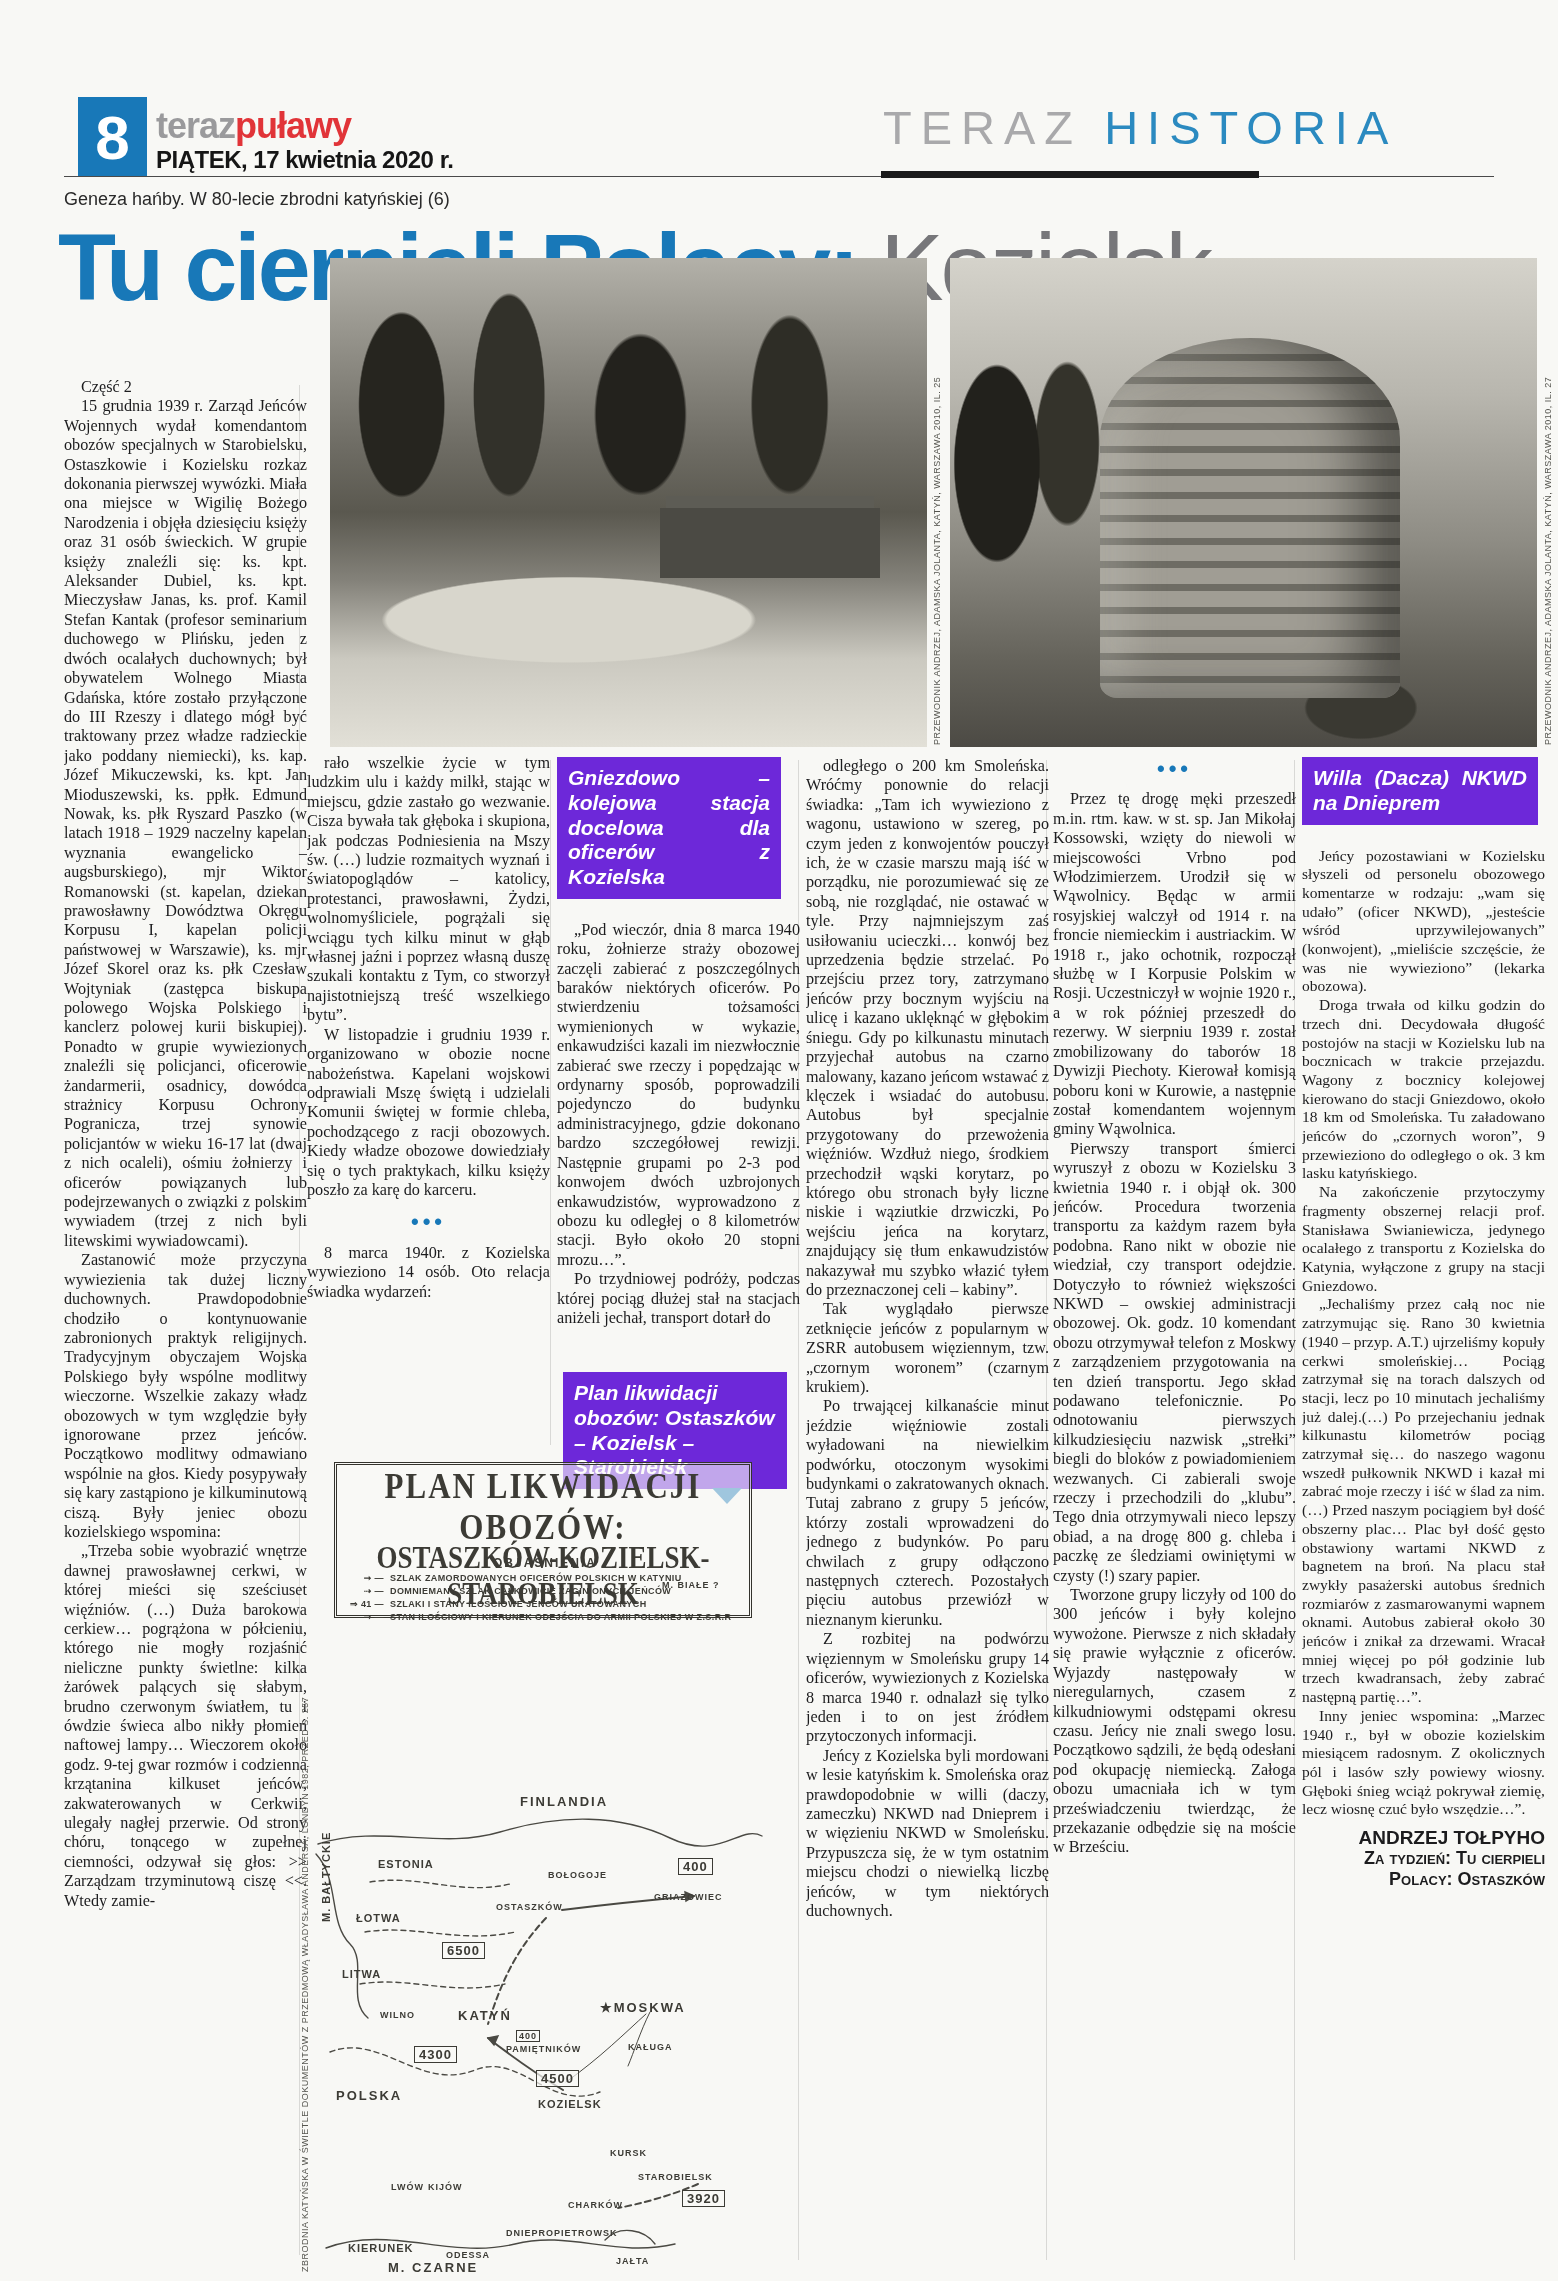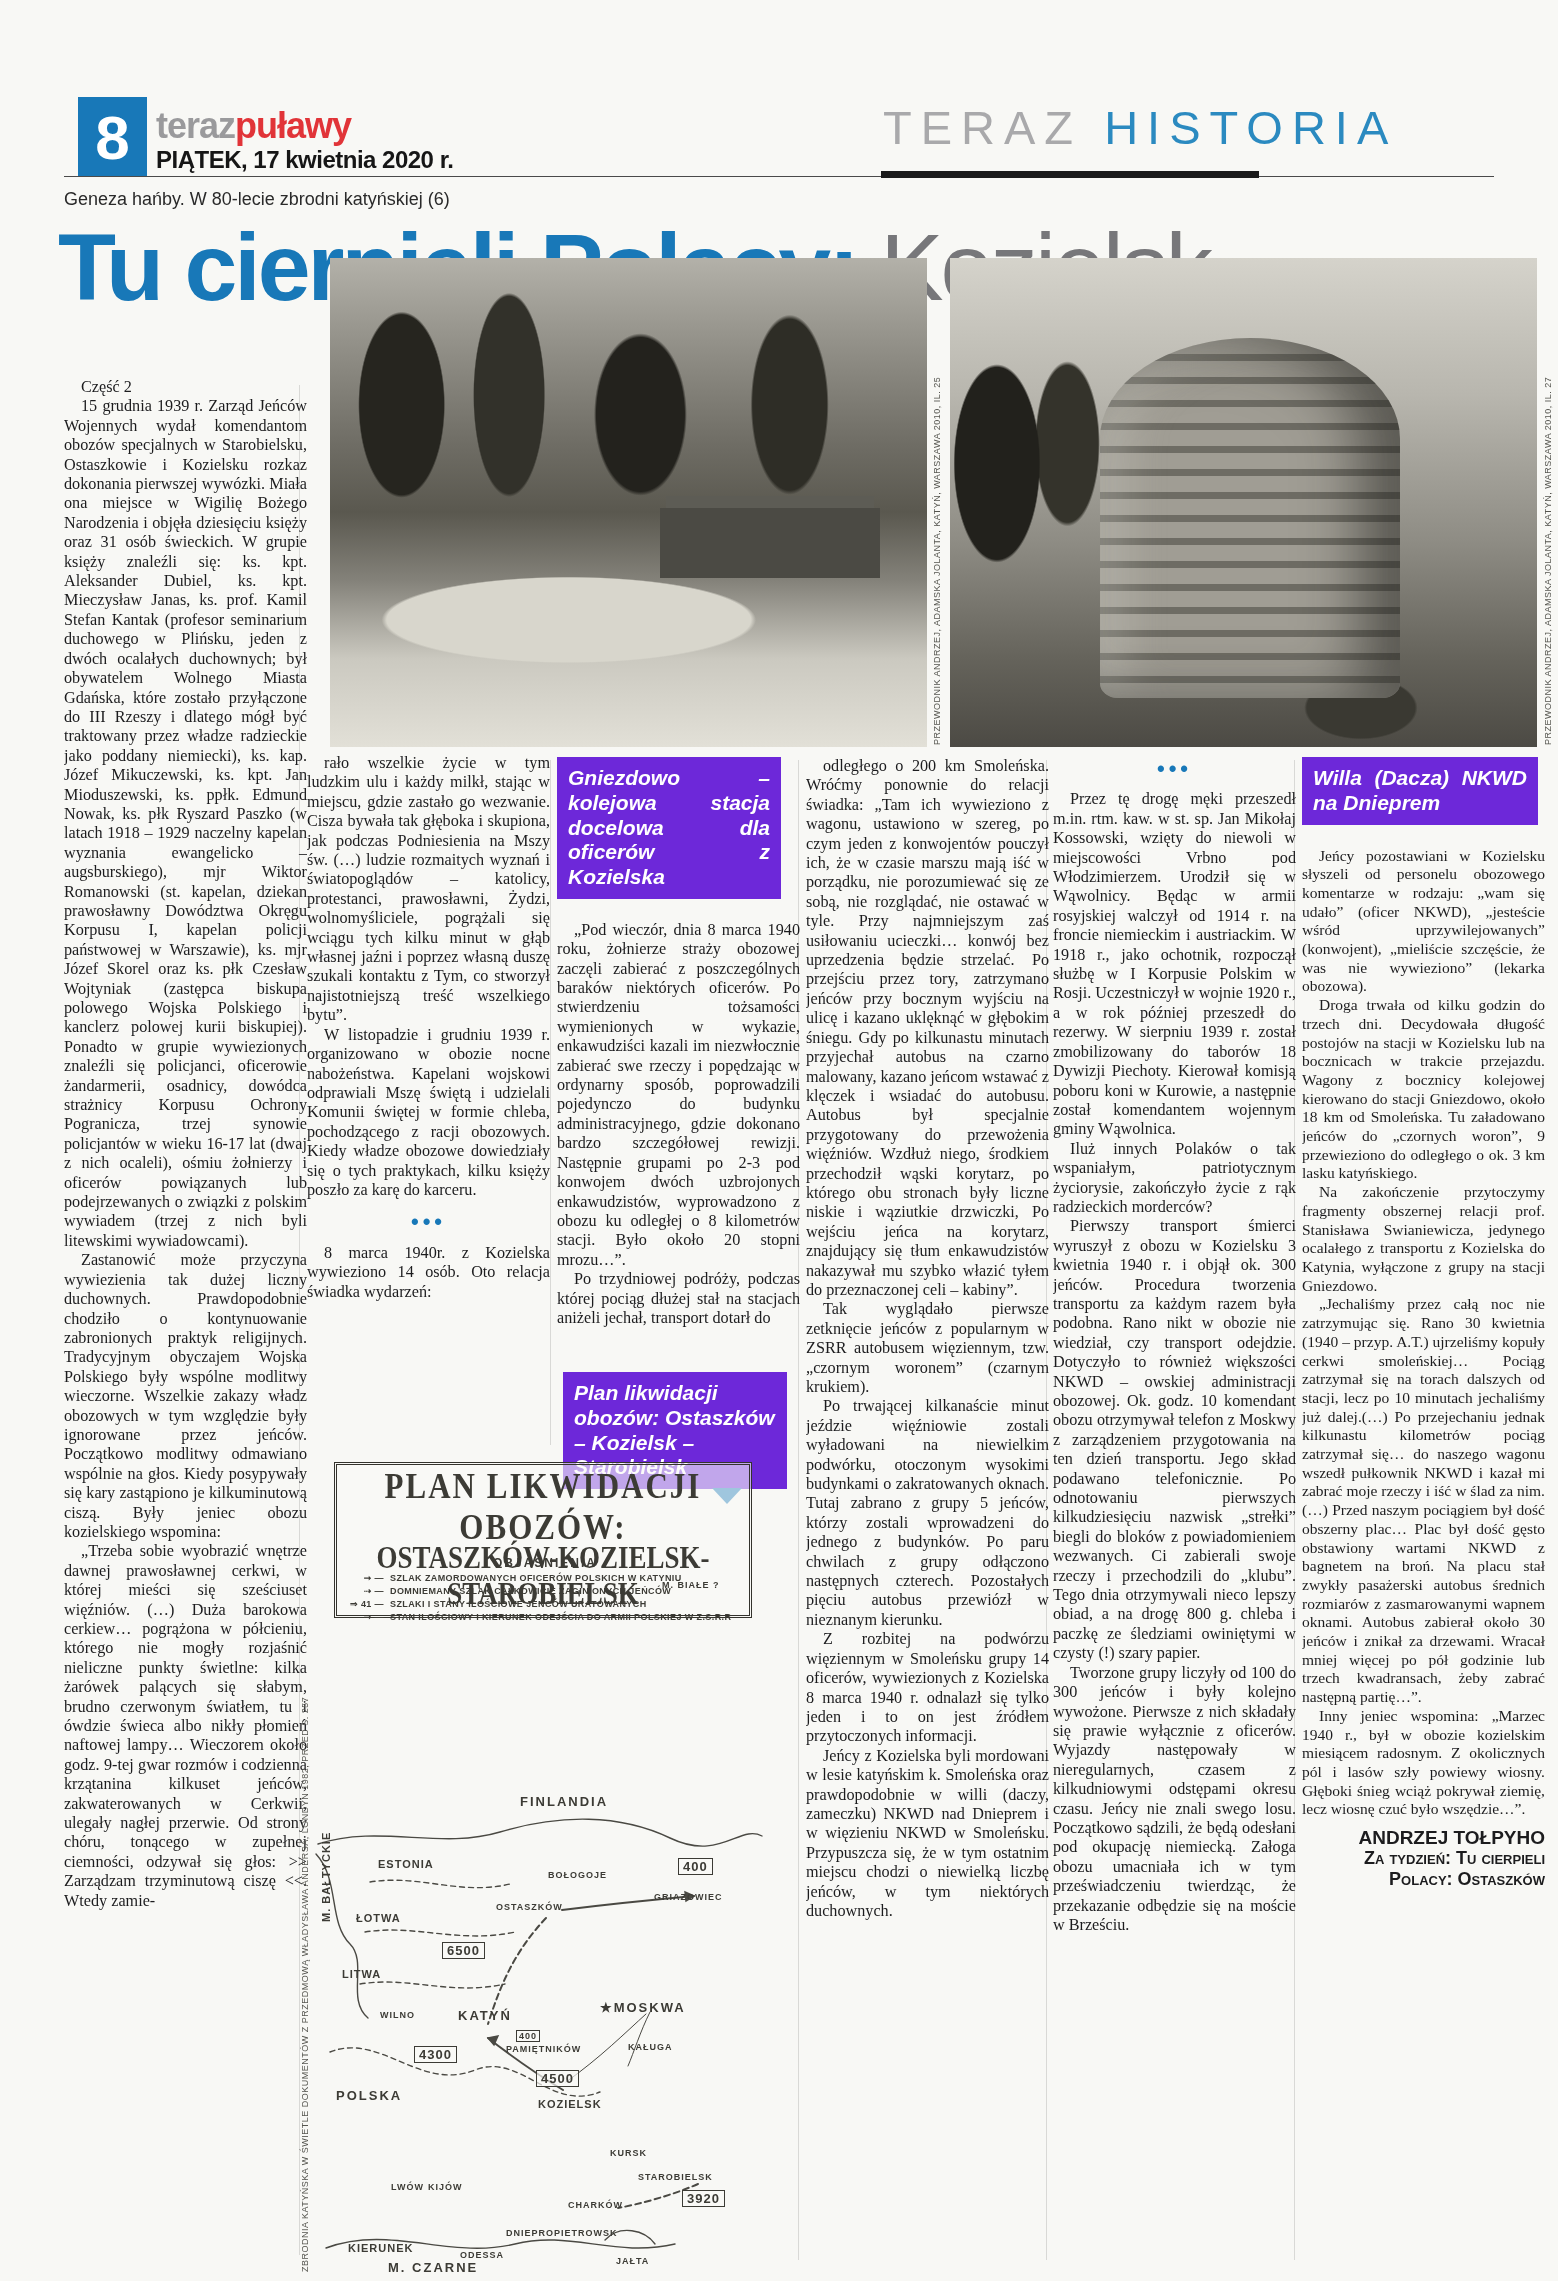--- a/index.html
+++ b/index.html
@@ -165,21 +165,20 @@
       <p>Po trwającej kilkanaście minut jeździe więźniowie zostali wyładowani na niewielkim podwórku, otoczonym wysokimi budynkami o zakratowanych oknach. Tutaj zabrano z grupy 5 jeńców, którzy zostali wprowadzeni do jednego z budynków. Po paru chwilach z grupy odłączono następnych czterech. Pozostałych pięciu autobus przewiózł w nieznanym kierunku.</p>
       <p>Z rozbitej na podwórzu więziennym w Smoleńsku grupy 14 oficerów, wywiezionych z Kozielska 8 marca 1940 r. odnalazł się tylko jeden i to on jest źródłem przytoczonych informacji.</p>
       <p>Jeńcy z Kozielska byli mordowani w lesie katyńskim k. Smoleńska oraz prawdopodobnie w willi (daczy, zameczku) NKWD nad Dnieprem i w więzieniu NKWD w Smoleńsku. Przypuszcza się, że w tym ostatnim miejscu chodzi o niewielką liczbę jeńców, w tym niektórych duchownych.</p>
     </div>
 
   <div class="col" style="left:1053px;top:757px;height:1510px;overflow:hidden;">
     <div class="sep" style="margin-top:2px;">•••</div>
     <div>
 
     <p>Przez tę drogę męki przeszedł m.in. rtm. kaw. w st. sp. Jan Mikołaj Kossowski, wzięty do niewoli w miejscowości Vrbno pod Włodzimierzem. Urodził się w Wąwolnicy. Będąc w armii rosyjskiej walczył od 1914 r. na froncie niemieckim i austriackim. W 1918 r., jako ochotnik, rozpoczął służbę w I Korpusie Polskim w Rosji. Uczestniczył w wojnie 1920 r., a w rok później przeszedł do rezerwy. W sierpniu 1939 r. został zmobilizowany do taborów 18 Dywizji Piechoty. Kierował komisją poboru koni w Kurowie, a następnie został komendantem wojennym gminy Wąwolnica.</p>
-        <p>Iluż innych Polaków o tak wspaniałym, patriotycznym życiorysie, zakończyło życie z rąk radzieckich morderców?</p>
         <p>Pierwszy transport śmierci wyruszył z obozu w Kozielsku 3 kwietnia 1940 r. i objął ok. 300 jeńców. Procedura tworzenia transportu za każdym razem była podobna. Rano nikt w obozie nie wiedział, czy transport odejdzie. Dotyczyło to również większości NKWD – owskiej administracji obozowej. Ok. godz. 10 komendant obozu otrzymywał telefon z Moskwy z zarządzeniem przygotowania na ten dzień transportu. Jego skład podawano telefonicznie. Po odnotowaniu pierwszych kilkudziesięciu nazwisk „strełki” biegli do bloków z powiadomieniem wezwanych. Ci zabierali swoje rzeczy i przechodzili do „klubu”. Tego dnia otrzymywali nieco lepszy obiad, a na drogę 800 g. chleba i paczkę ze śledziami owiniętymi w czysty (!) szary papier.</p>
         <p>Tworzone grupy liczyły od 100 do 300 jeńców i były kolejno wywożone. Pierwsze z nich składały się prawie wyłącznie z oficerów. Wyjazdy następowały w nieregularnych, czasem z kilkudniowymi odstępami okresu czasu. Jeńcy nie znali swego losu. Początkowo sądzili, że będą odesłani pod okupację niemiecką. Załoga obozu umacniała ich w tym przeświadczeniu twierdząc, że przekazanie odbędzie się na moście w Brześciu.</p>
       </div>
   </div>
 
   <div class="col" style="left:1302px;top:757px;height:1524px;overflow:hidden;font-size:15.5px;line-height:18.7px;">
     <div class="cap-wrap">
       <div class="caption" style="width:236px;">Willa (Dacza) NKWD na Dnieprem</div>
     </div>
     <div>
@@ -280,20 +279,20 @@
         <span class="place" style="position: absolute; left: 228px; top: 646px;">KOZIELSK</span>
         <span class="place big" style="position: absolute; left: 26px; top: 636px;">POLSKA</span>
         <span class="place tiny" style="position: absolute; left: 300px; top: 696px;">KURSK</span>
         <span class="place tiny" style="position: absolute; left: 46px; top: 730px; padding-left: 35px;">LWÓW</span>
         <span class="place tiny" style="position: absolute; left: 118px; top: 730px;">KIJÓW</span>
         <span class="place tiny" style="position: absolute; left: 258px; top: 748px;">CHARKÓW</span>
         <span class="place tiny" style="position: absolute; left: 328px; top: 720px;">STAROBIELSK</span>
         <span class="place box" style="position: absolute; left: 372px; top: 738px;">3920</span>
         <span class="place tiny" style="position: absolute; left: 196px; top: 776px;">DNIEPROPIETROWSK</span>
         <span class="place" style="position: absolute; left: 38px; top: 790px;">KIERUNEK</span>
-        <span class="place tiny" style="position: absolute; left: 150px; top: 798px;">ODESSA</span>
+        <span class="place tiny" style="position: absolute; left: 136px; top: 798px;">ODESSA</span>
         <span class="place big" style="position: absolute; left: 78px; top: 808px;">M. CZARNE</span>
         <span class="place tiny" style="position: absolute; left: 306px; top: 804px;">JAŁTA</span>
       </div>
   </div>
   <div class="vcredit" style="left:300px;top:2272px;">ZBRODNIA KATYŃSKA W ŚWIETLE DOKUMENTÓW Z PRZEDMOWĄ WŁADYSŁAWA ANDERSA, LONDYN 1982, PRZED S. 257</div>
 
 </div>
 
 </body></html>

